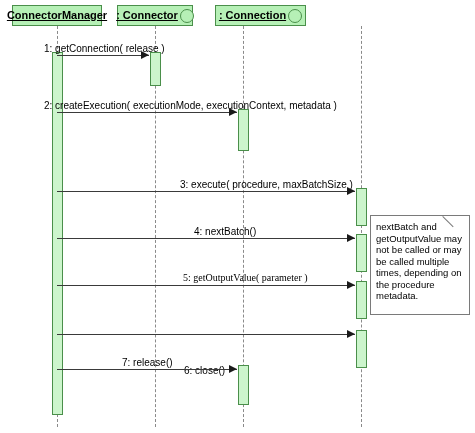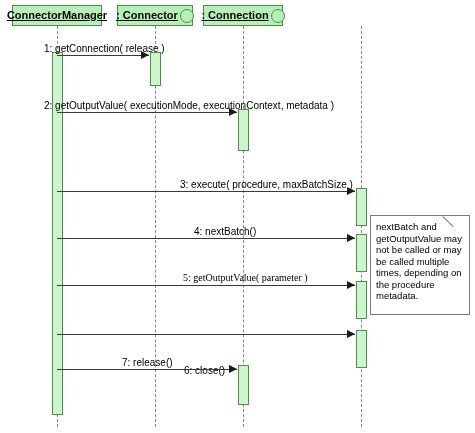--- a/index.html
+++ b/index.html
@@ -120,21 +120,21 @@
 
   <div class="head-box" style="left:12px; top:5px; width:90px;">
     <span class="head-label">ConnectorManager</span>
   </div>
 
   <div class="head-box" style="left:117px; top:5px; width:76px;">
     <span class="head-label">: Connector</span>
     <span class="head-circle"></span>
   </div>
 
-  <div class="head-box" style="left:203px; top:5px; width:80px;">
+  <div class="head-box" style="left:215px; top:5px; width:91px;">
     <span class="head-label">: Connection</span>
     <span class="head-circle"></span>
   </div>
 
 
   <div class="lifeline" style="left:57px; top:26px; height:401px;"></div>
   <div class="lifeline" style="left:155px; top:26px; height:401px;"></div>
   <div class="lifeline" style="left:243px; top:26px; height:401px;"></div>
   <div class="lifeline" style="left:361px; top:26px; height:401px;"></div>
 
@@ -151,21 +151,21 @@
   <div class="activation" style="left:356px; top:234px; height:38px;"></div>
 
   <div class="activation" style="left:356px; top:281px; height:38px;"></div>
 
   <div class="activation" style="left:356px; top:330px; height:38px;"></div>
 
   <div class="msg-label" style="left:44px; top:43px;">1: getConnection( release )</div>
   <div class="msg-line" style="left:57px; top:55px; width:92px;"></div>
   <div class="msg-arrow" style="left:141px; top:51px;"></div>
 
-  <div class="msg-label" style="left:44px; top:100px;">2: getOutputValue( executionMode, executionContext, metadata )</div>
+  <div class="msg-label" style="left:44px; top:100px;">2: createExecution( executionMode, executionContext, metadata )</div>
   <div class="msg-line" style="left:57px; top:112px; width:180px;"></div>
   <div class="msg-arrow" style="left:229px; top:108px;"></div>
 
   <div class="msg-label" style="left:180px; top:179px;">3: execute( procedure, maxBatchSize )</div>
   <div class="msg-line" style="left:57px; top:191px; width:298px;"></div>
   <div class="msg-arrow" style="left:347px; top:187px;"></div>
 
   <div class="msg-label" style="left:194px; top:226px;">4: nextBatch()</div>
   <div class="msg-line" style="left:57px; top:238px; width:298px;"></div>
   <div class="msg-arrow" style="left:347px; top:234px;"></div>

